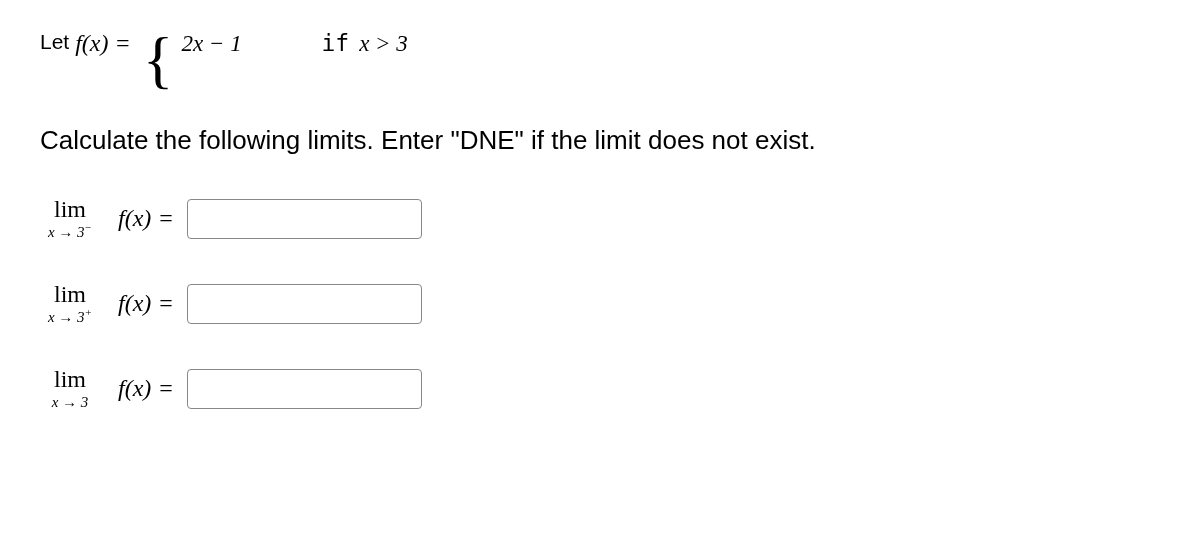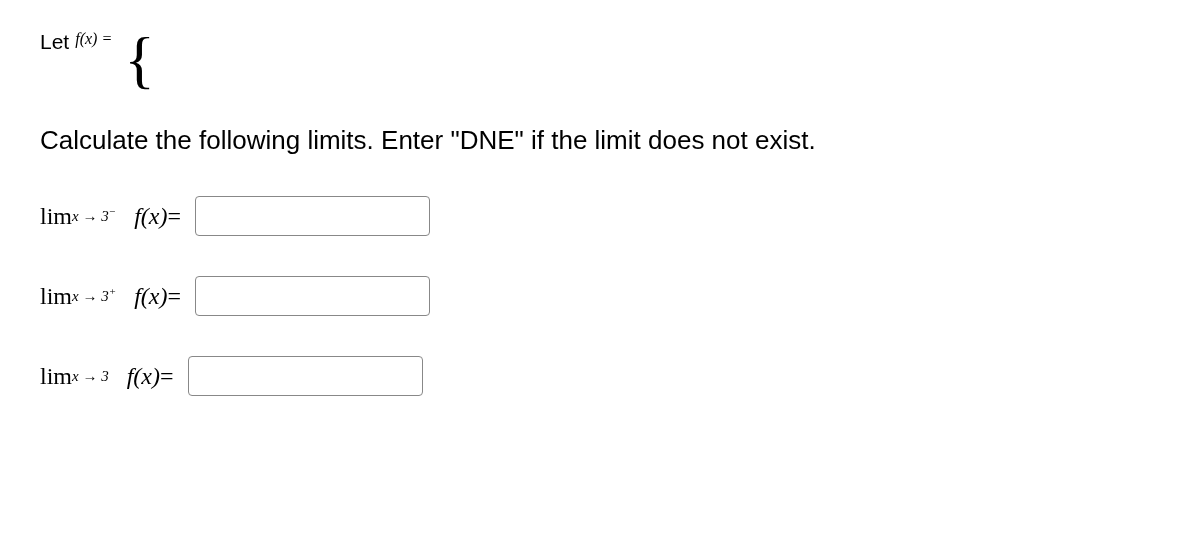--- a/index.html
+++ b/index.html
@@ -21,21 +21,21 @@
       align-items: flex-start;
       margin-bottom: 35px;
     }
     .let-text {
       font-family: Verdana, sans-serif;
       font-size: 21px;
       margin-right: 6px;
     }
     .fx-eq {
       font-style: italic;
-      font-size: 16px;
+      font-size: 24px;
       margin-right: 12px;
     }
     .brace {
       font-size: 64px;
       line-height: 60px;
       margin-right: 8px;
       font-weight: normal;
     }
     .piecewise {
       display: inline-block;
@@ -71,37 +71,38 @@
       font-size: 26px;
       margin-bottom: 40px;
     }
     .limit-row {
       display: flex;
       align-items: center;
       margin-bottom: 40px;
     }
     .limit-expr {
       display: inline-flex;
-      flex-direction: row;
+      flex-direction: column;
       align-items: center;
       margin-right: 18px;
       min-width: 60px;
     }
     .limit-top {
       font-size: 24px;
     }
     .limit-bottom {
       font-size: 15px;
       font-style: italic;
       margin-top: -2px;
       text-align: right;
     }
     .fx-text {
       font-style: italic;
       font-size: 24px;
+      margin-right: 8px;
     }
     .equals {
       font-size: 24px;
       margin-right: 14px;
     }
     .answer-input {
       width: 235px;
       height: 40px;
       border: 1px solid #888;
       border-radius: 4px;
@@ -115,20 +116,24 @@
     }
   </style>
 </head>
 <body>
 
 <div class="definition-row">
   <span class="let-text">Let </span>
   <span class="fx-eq">f(x) = </span>
   <span class="brace">{</span>
   <span class="piecewise">
+    <span class="piece-row">
+      <span class="piece-expr">2x − 1</span>
+      <span class="piece-cond"><span class="if">if</span><span class="math">x &gt; 3</span></span>
+    </span>
   </span>
 </div>
 
 <div class="instruction">Calculate the following limits. Enter "DNE" if the limit does not exist.</div>
 
 <div class="limit-row">
   <span class="limit-expr">
     <span class="limit-top">lim</span>
     <span class="limit-bottom"><span>x → 3</span><span class="supscript">−</span></span>
   </span>

